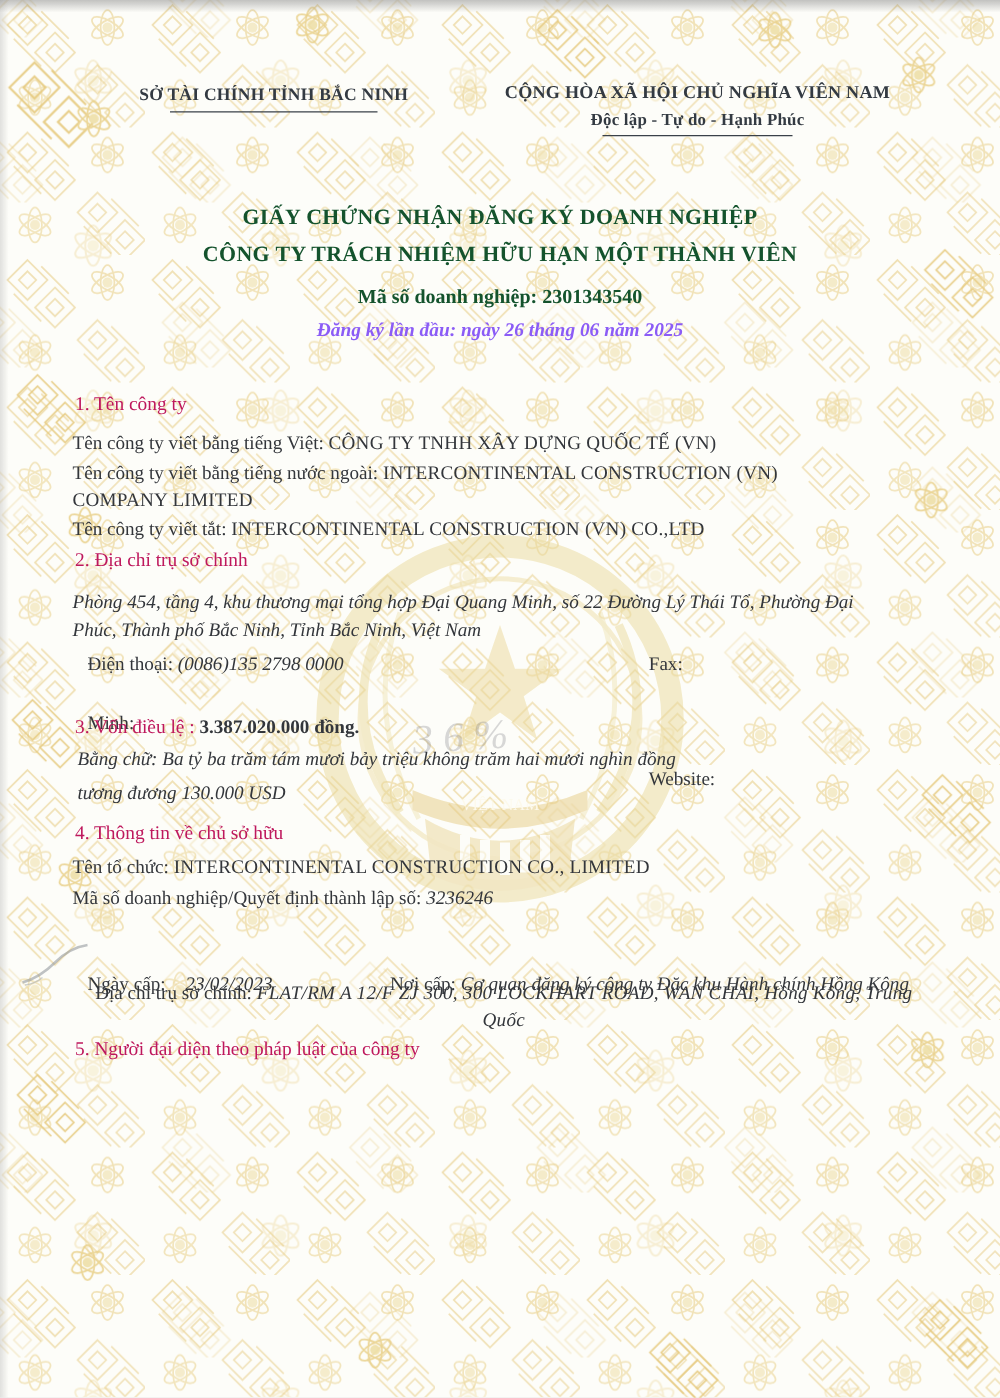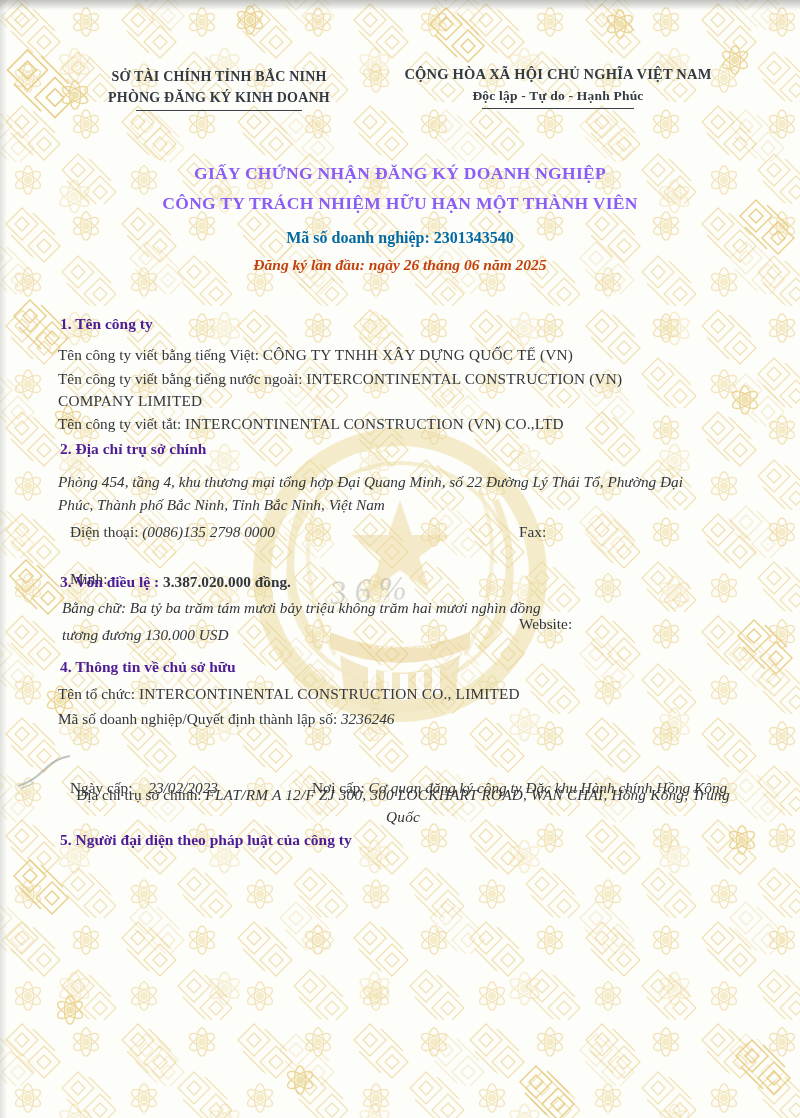--- a/index.html
+++ b/index.html
@@ -23,24 +23,24 @@
     background:linear-gradient(to right, rgba(140,140,140,.25), rgba(140,140,140,0));
     pointer-events:none;
   }
   .content{position:absolute;left:0;top:0;width:100%;height:100%;z-index:2;padding-left:12px;}
   .abs{position:absolute;}
   .ctr{text-align:center;}
   .b{font-weight:bold;}
   .i{font-style:italic;}
   .hdr{font-size:14px;font-weight:bold;color:#333a42;line-height:21px;letter-spacing:.2px;}
   .hdr-rule{height:0;border-bottom:1.6px solid #3a4149;margin:2px auto 0 auto;}
-  .title{font-size:17.5px;font-weight:bold;color:#8b5cf6;line-height:30px;letter-spacing:.3px;}
-  .meta-code{font-size:16px;font-weight:bold;color:#0369a1;}
-  .meta-first{font-size:15.5px;font-weight:bold;font-style:italic;color:#c2410c;}
-  .sect{font-size:15.5px;font-weight:bold;color:#4c1d95;}
+  .title{font-size:17.5px;font-weight:bold;color:#14532d;line-height:30px;letter-spacing:.3px;}
+  .meta-code{font-size:16px;font-weight:bold;color:#14532d;}
+  .meta-first{font-size:15.5px;font-weight:bold;font-style:italic;color:#8b5cf6;}
+  .sect{font-size:15.5px;font-weight:normal;color:#be185d;}
   .body-line{font-size:15.3px;color:#33363b;line-height:21.5px;}
   .val-caps{letter-spacing:.2px;}
   .ghost{
     position:absolute;left:330px;top:572px;z-index:1;
     font-size:33px;font-style:italic;color:rgba(120,120,125,.28);
     letter-spacing:8px;transform:rotate(-4deg);
     font-family:"Liberation Serif",serif;
   }
   .pen-mark{position:absolute;left:14px;top:752px;z-index:2;opacity:.55;}
   .lbl{white-space:nowrap;}
@@ -139,26 +139,25 @@
     <path d="M6 36 Q14 35 20 30" fill="none" stroke="#aab0b6" stroke-width="1.3"></path>
   </svg>
 
   <div class="edge-shade"></div>
   <div class="edge-shade-left"></div>
 
   <div class="content">
 
     <div class="abs ctr hdr" style="left:90px;top:66px;width:258px;">
       <div>SỞ TÀI CHÍNH TỈNH BẮC NINH</div>
-      <div>PHÒNG ĐĂNG KÝ KINH DOANH</div>
       <div class="hdr-rule" style="width:166px;"></div>
     </div>
 
     <div class="abs ctr" style="left:378px;top:64px;width:360px;">
-      <div class="hdr" style="font-size:14.5px;">CỘNG HÒA XÃ HỘI CHỦ NGHĨA VIỆT NAM</div>
+      <div class="hdr" style="font-size:14.5px;">CỘNG HÒA XÃ HỘI CHỦ NGHĨA VIÊN NAM</div>
       <div class="hdr" style="font-size:13.5px;">Độc lập - Tự do - Hạnh Phúc</div>
       <div class="hdr-rule" style="width:152px;"></div>
     </div>
 
     <div class="abs ctr title" style="left:60px;top:158px;width:680px;">
       <div>GIẤY CHỨNG NHẬN ĐĂNG KÝ DOANH NGHIỆP</div>
       <div>CÔNG TY TRÁCH NHIỆM HỮU HẠN MỘT THÀNH VIÊN</div>
     </div>
 
     <div class="abs ctr meta-code" style="left:60px;top:229px;width:680px;">

